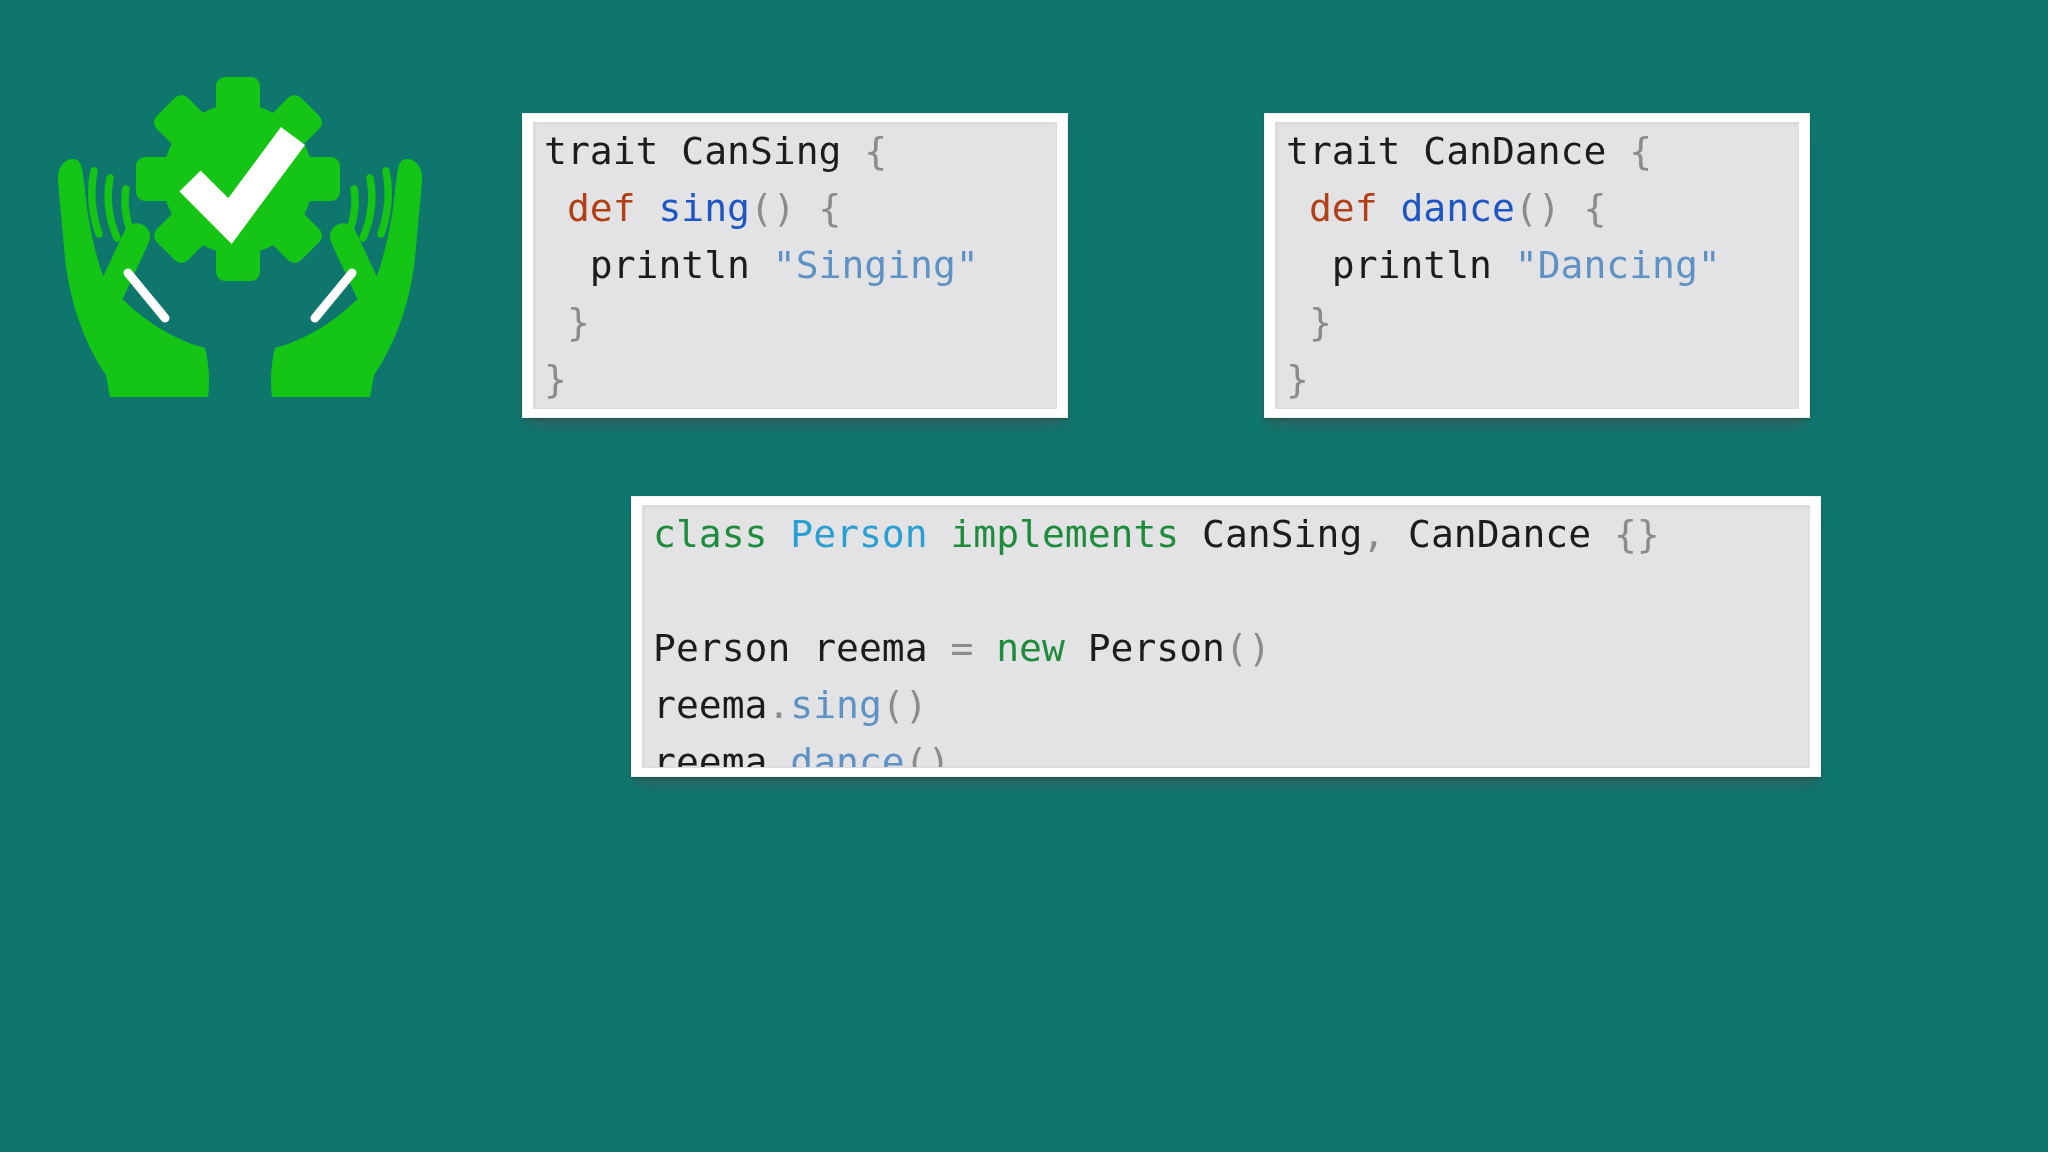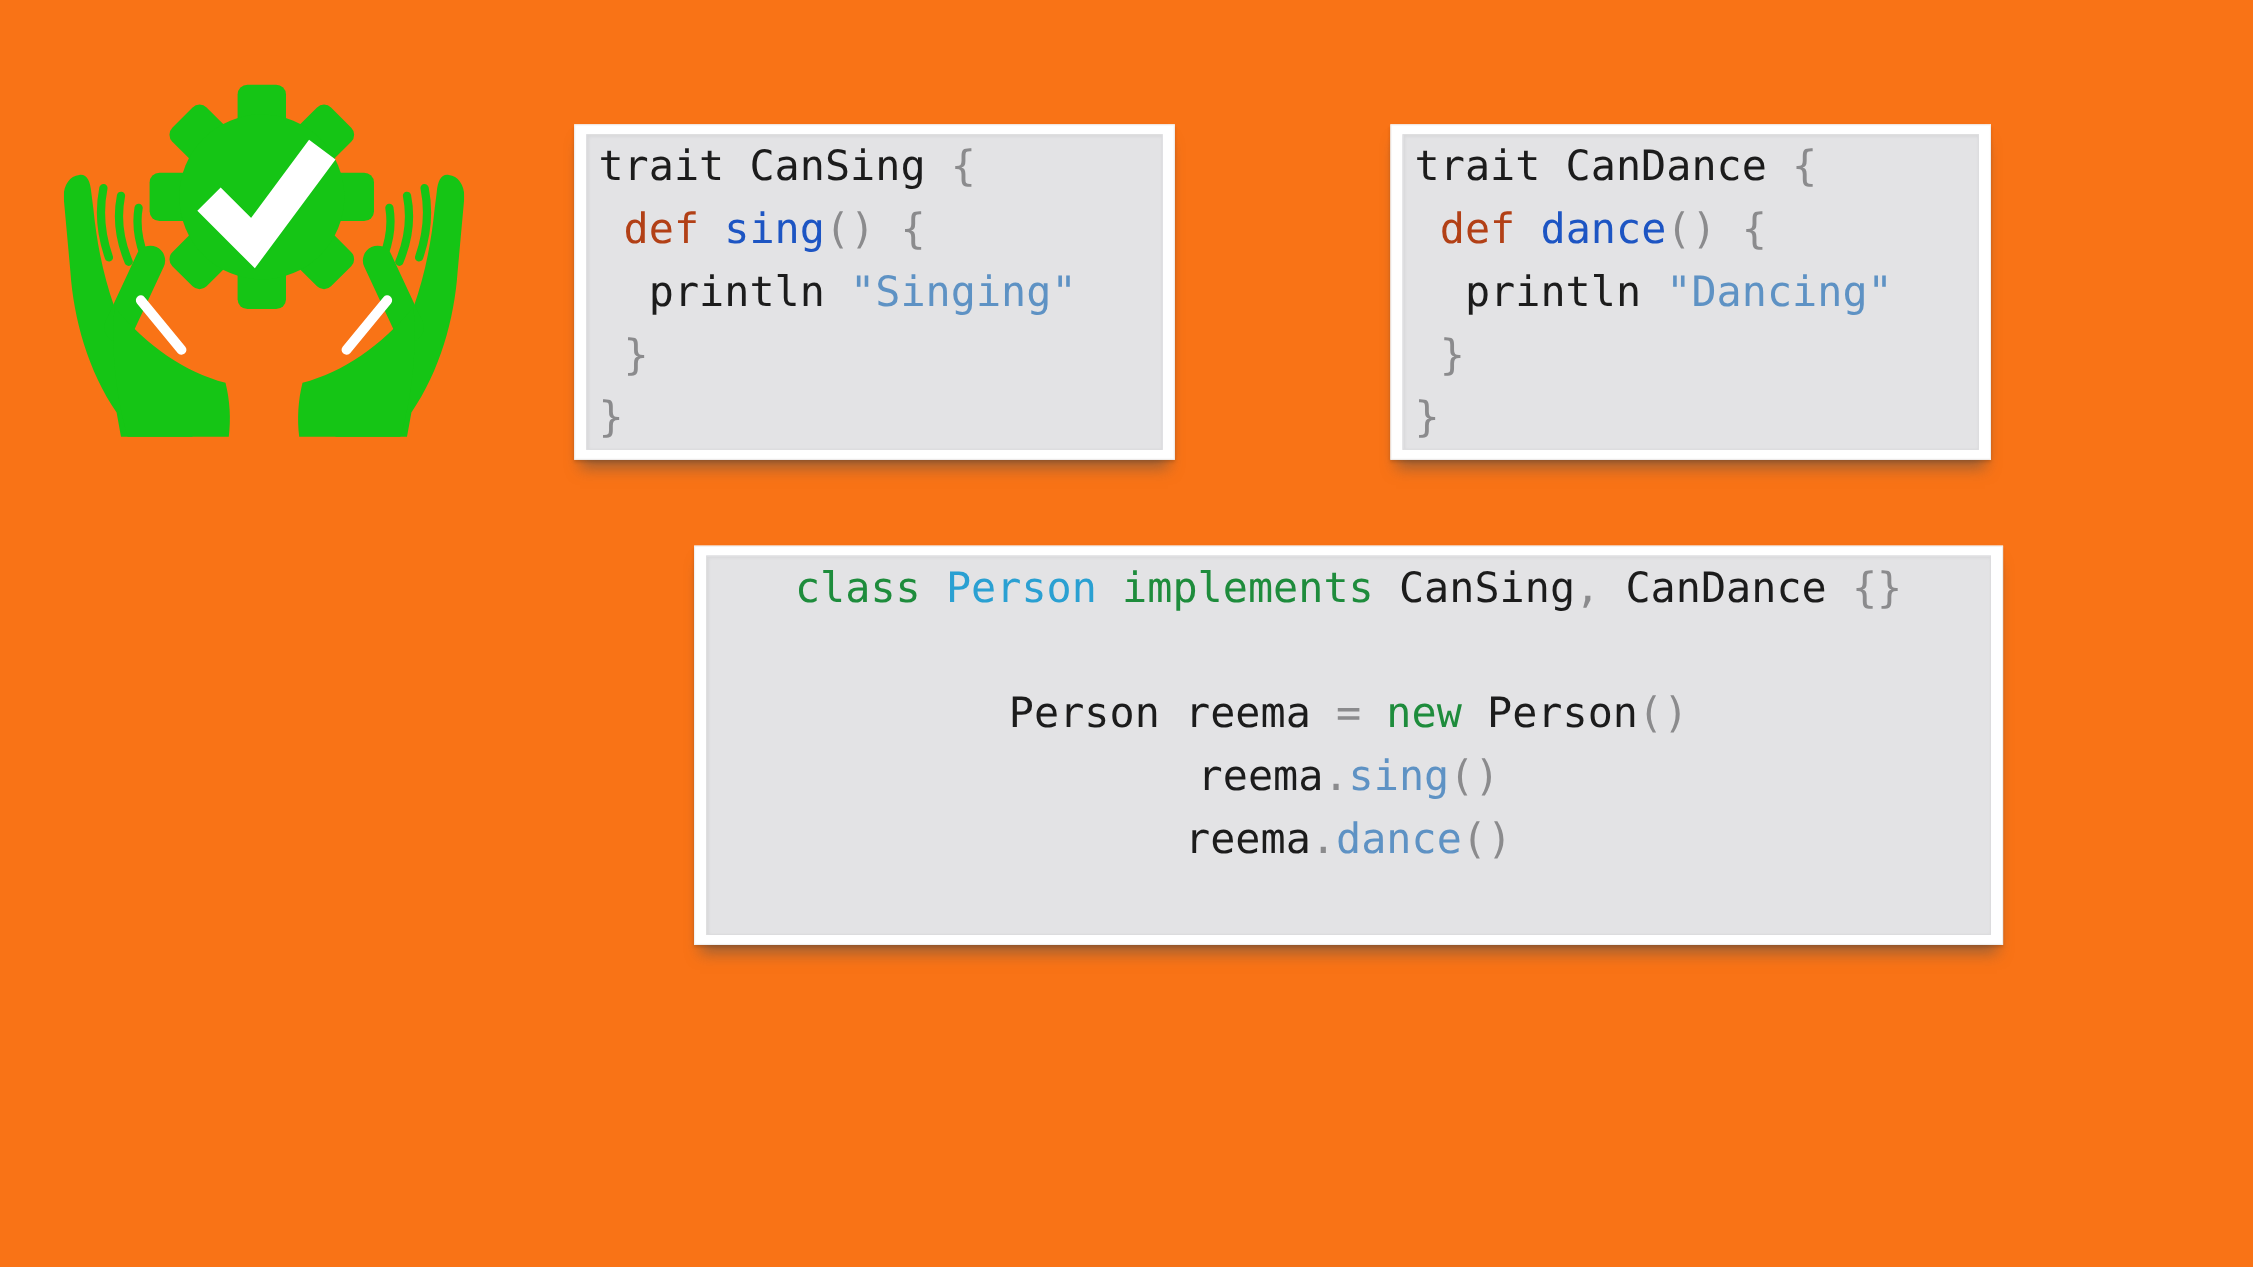--- a/index.html
+++ b/index.html
@@ -23,35 +23,35 @@
     box-shadow: inset 1px 1px 3px rgba(0,0,0,0.06);
     overflow:hidden;
   }
   pre.code {
     margin:0; white-space:pre;
     font-family:"DejaVu Sans Mono","Liberation Mono",monospace;
     font-size:38px; line-height:57px;
   }
   #box-can-sing  { left:522px;  top:113px; width:546px;  height:305px; }
   #box-can-dance { left:1264px; top:113px; width:546px;  height:305px; }
-  #box-person    { left:631px;  top:496px; width:1190px; height:363px;text-align:center; }
+  #box-person    { left:631px;  top:496px; width:1190px; height:281px; }
 
   .tok-plain   { color:var(--tok-plain,#1c1c1c); }
   .tok-punct   { color:var(--tok-punct,#8b8b8d); }
   .tok-keyword { color:var(--tok-keyword,#b24016); }
   .tok-defname { color:var(--tok-defname,#1d55c3); }
   .tok-string  { color:var(--tok-string,#5e92c4); }
   .tok-call    { color:var(--tok-call,#5e92c4); }
   .tok-decl    { color:var(--tok-decl,#1e8c3c); }
   .tok-type    { color:var(--tok-type,#2aa0d2); }
 </style>
 </head>
 <body>
 
-<div class="stage" style="background: #f97316;">
+<div class="stage" style="background: #0f766e;">
 
   <svg class="hero-icon" viewBox="0 0 364 325" aria-hidden="true">
     <defs>
       <g id="hand-g">
 
         <path fill="currentColor" d="M14,84 C5,85 -1,94 0,106 L6,172 C9,215 22,262 48,300 L52,322 L117,322 L117,297 C84,273 59,240 46,204 C36,176 30,146 27,116 L25,100 C24,89 21,83 14,84 Z"></path>
 
         <path fill="none" stroke="currentColor" stroke-width="7.5" stroke-linecap="round" d="M36,96 C32,116 34,139 41,159"></path>
         <path fill="none" stroke="currentColor" stroke-width="7.5" stroke-linecap="round" d="M52,103 C48,123 51,144 59,163"></path>
         <path fill="none" stroke="currentColor" stroke-width="7.5" stroke-linecap="round" d="M68,114 C65,132 69,150 77,167"></path>

